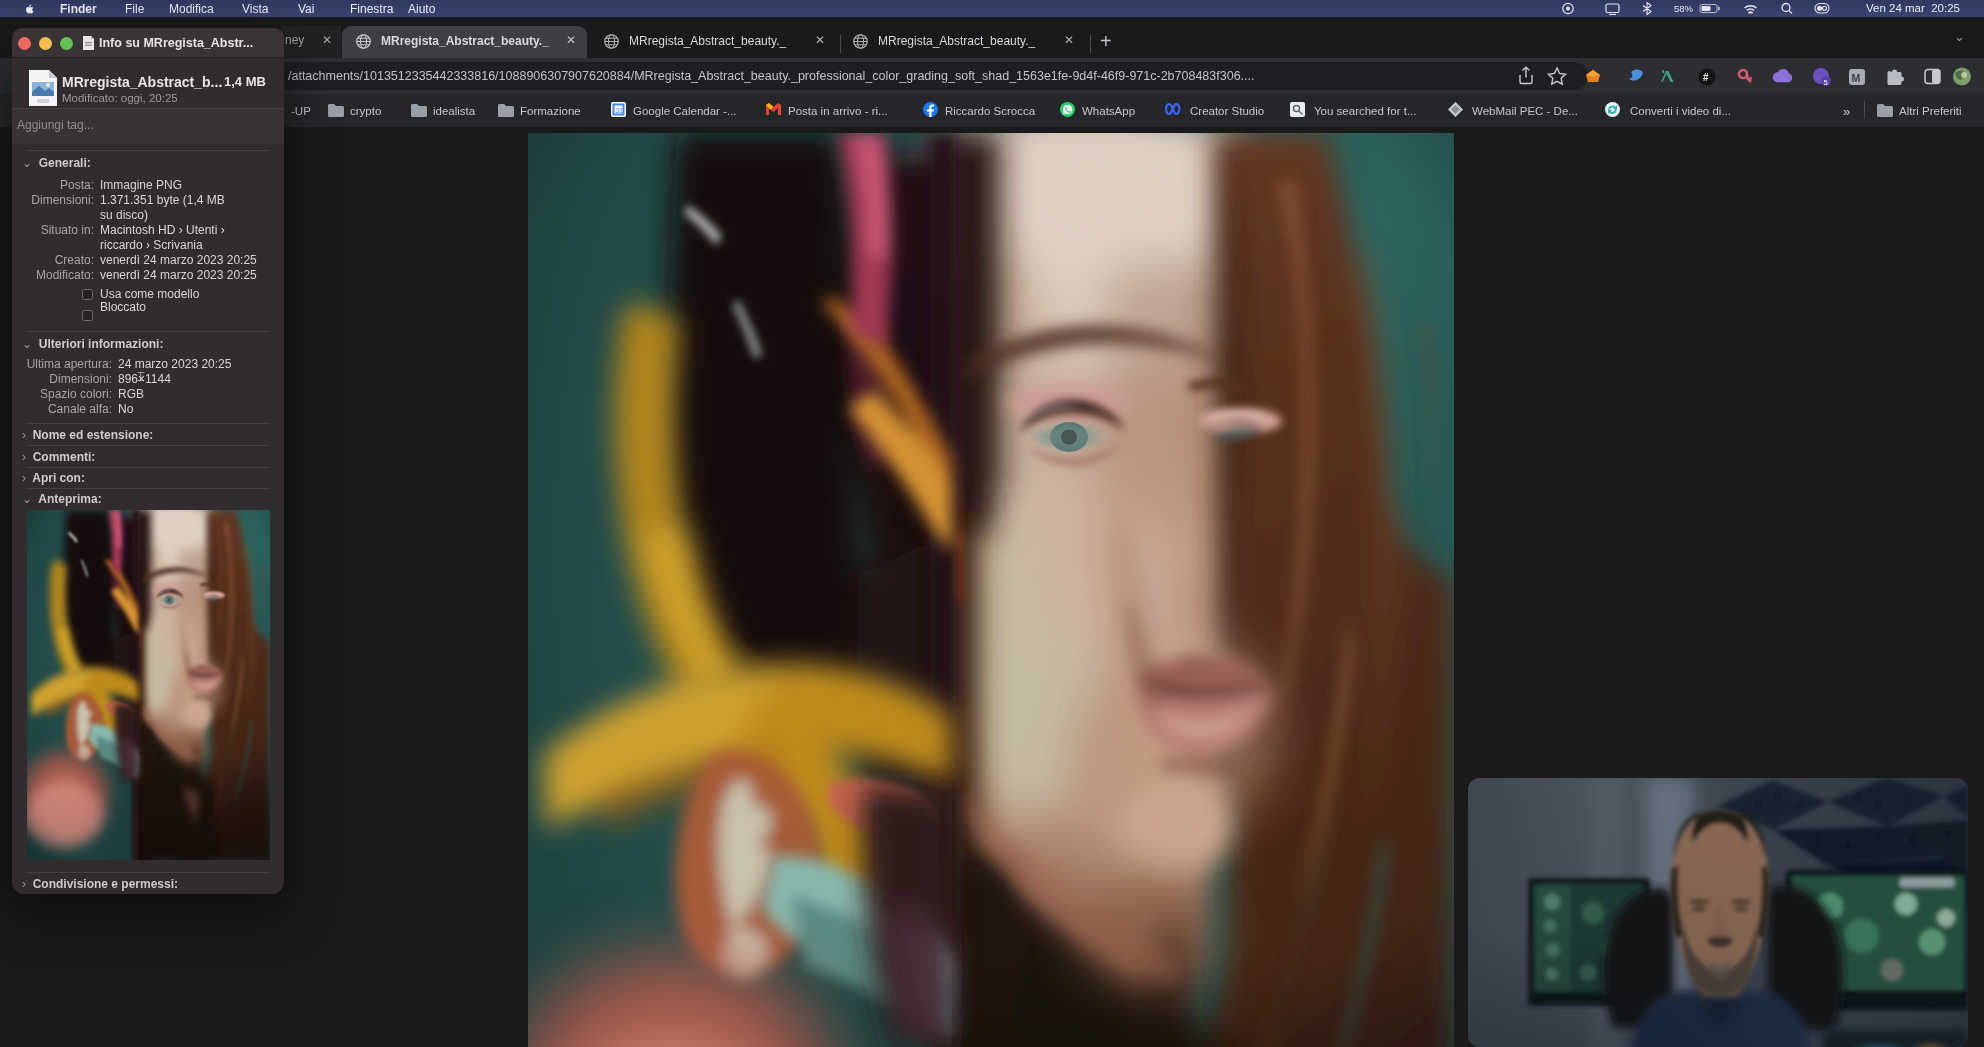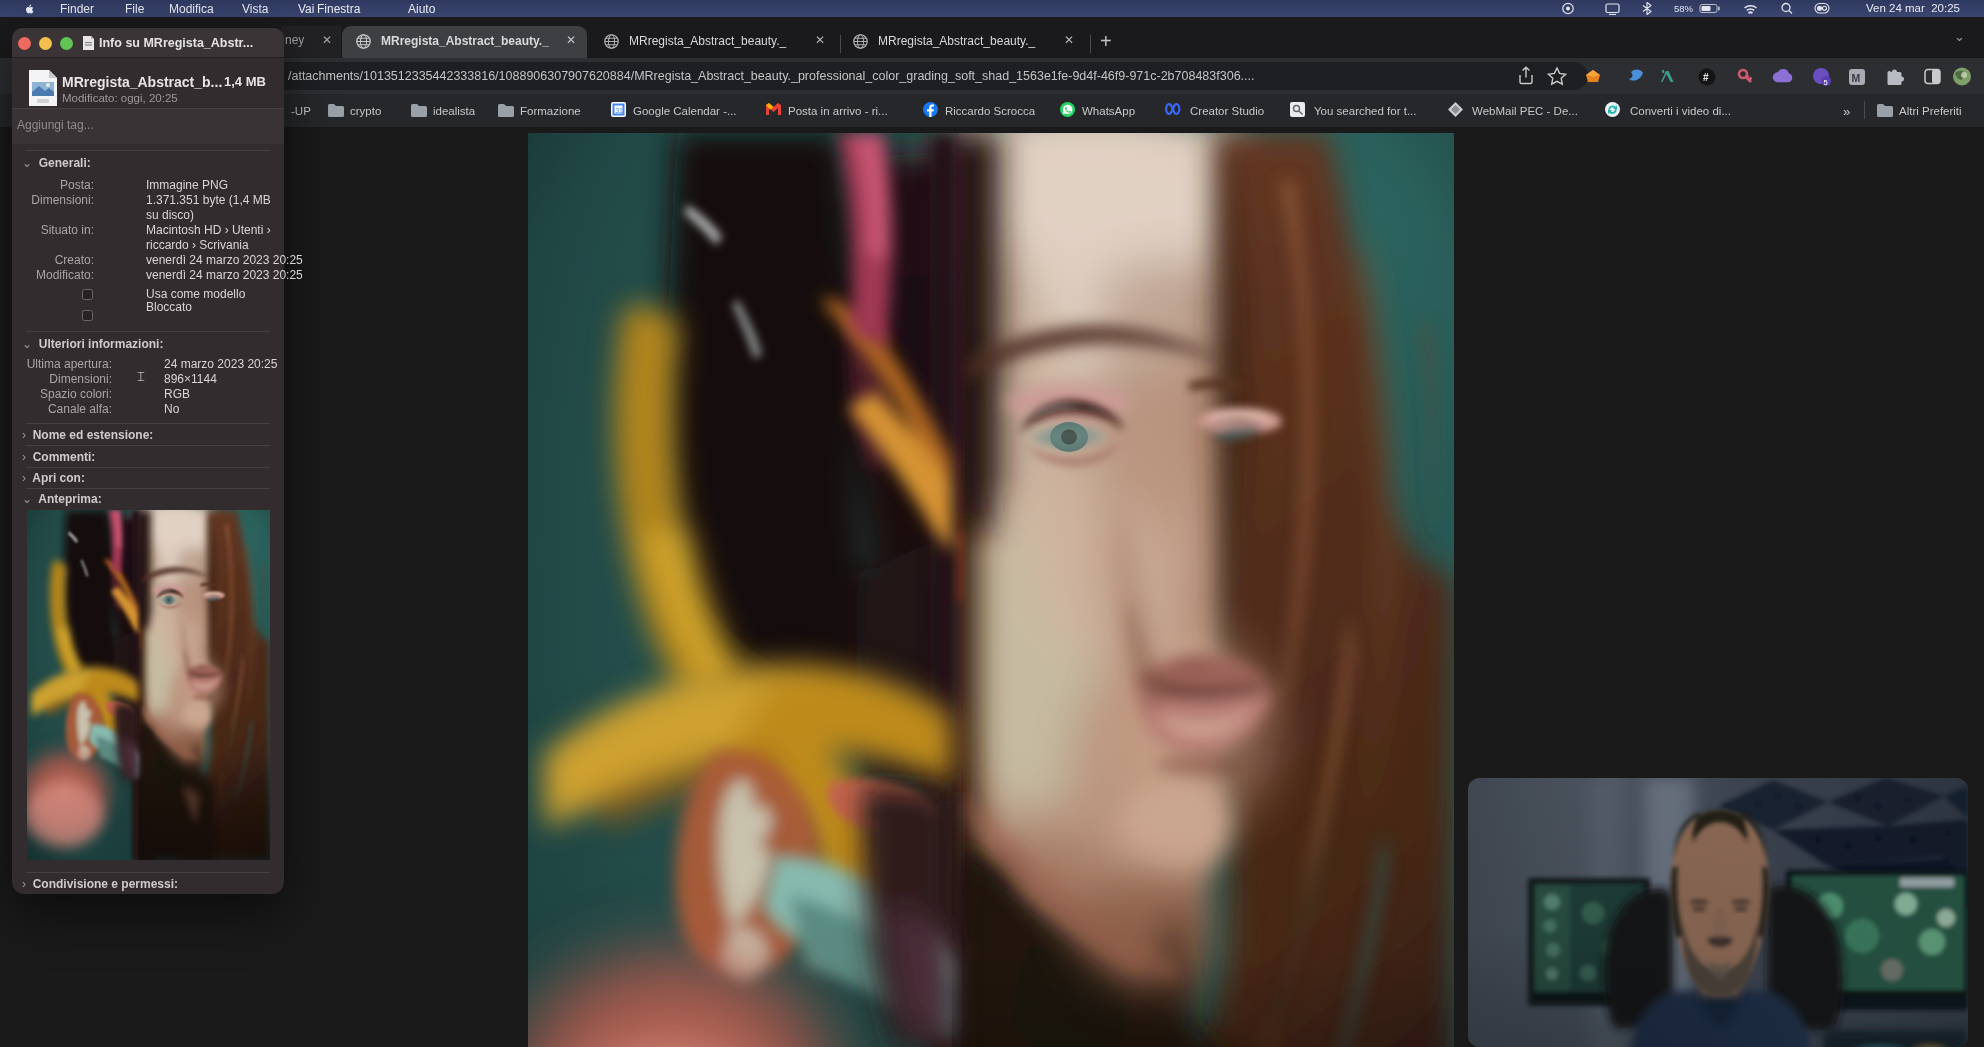--- a/index.html
+++ b/index.html
@@ -33,39 +33,39 @@
 
   
   #panel { left:12px; top:28px; width:272px; height:866px; border-radius:12px;
     background:#322c2e; box-shadow:0 18px 50px rgba(0,0,0,.55); color:#d6d2d3;
     font-size:12px; }
   #ptitle { position:absolute; left:0; top:0; width:272px; height:30px;
     border-radius:10px 10px 0 0; background:#3a3437;
     border-bottom:1px solid #242021; }
   .tl { position:absolute; top:8.5px; width:13px; height:13px; border-radius:50%; }
   .plab { position:absolute; text-align:right; color:#a9a4a6; white-space:nowrap; }
-  .pval { position:absolute; color:#d9d5d6; white-space:nowrap;margin-left:46px; }
+  .pval { position:absolute; color:#d9d5d6; white-space:nowrap; }
   .psep { position:absolute; left:14px; width:244px; height:1px; background:#454042; }
   .phead { position:absolute; color:#cfcbcc; font-weight:bold; }
   .chev { color:#9b9698; font-weight:normal; }
 </style>
 </head>
 <body>
 <div id="stage">
 
   <div id="menubar" class="abs">
     <svg class="abs" style="left:23px;top:2.5px" width="13" height="13" viewBox="0 0 13 13">
         <path fill="#eceef5" d="M9.2 6.9c0-1.3 1.1-1.9 1.1-1.9s-.6-.9-1.7-.9c-.8 0-1.4.4-1.8.4-.4 0-1-.4-1.7-.4C3.8 4.1 3 5.2 3 6.6c0 1.9 1.5 3.9 2.4 3.9.5 0 .9-.4 1.5-.4.6 0 .9.4 1.5.4.9 0 2-1.7 2.1-2.3-.7-.3-1.3-.7-1.3-1.3zM7.6 3.3c.4-.5.6-1.1.5-1.7-.5 0-1.1.4-1.5.8-.3.4-.6 1-.5 1.6.6.1 1.1-.3 1.5-.7z"></path>
       </svg>
-    <div class="mi" style="left:60px;font-weight:normal">Finder</div>
+    <div class="mi" style="left:60px;font-weight:bold">Finder</div>
     <div class="mi" style="left:125px">File</div>
     <div class="mi" style="left:169px">Modifica</div>
     <div class="mi" style="left:242px">Vista</div>
     <div class="mi" style="left:298px">Vai</div>
-    <div class="mi" style="left:317px">Finestra</div>
+    <div class="mi" style="left:350px">Finestra</div>
     <div class="mi" style="left:408px">Aiuto</div>
     <svg class="abs" style="left:1560px;top:2px" width="300" height="13" viewBox="0 0 300 13">
       <g fill="none" stroke="#e3e5ee" stroke-width="1.2">
         <circle cx="8" cy="6.5" r="5.2"></circle>
           <circle cx="8" cy="6.5" r="2" fill="#e3e5ee" stroke="none"></circle>
         <rect x="46" y="2" width="13" height="8.5" rx="1.5"></rect>
           <path d="M49 12.5 h7"></path>
         <path d="M87 6.5 m-4 -3 l8 6 l-4 3 l0 -12 l4 3 l-8 6" stroke-width="1.1" stroke-linejoin="round"></path>
       </g>
       <text x="114" y="10" fill="#e3e5ee" font-size="9.5" font-family="Liberation Sans">58%</text>

